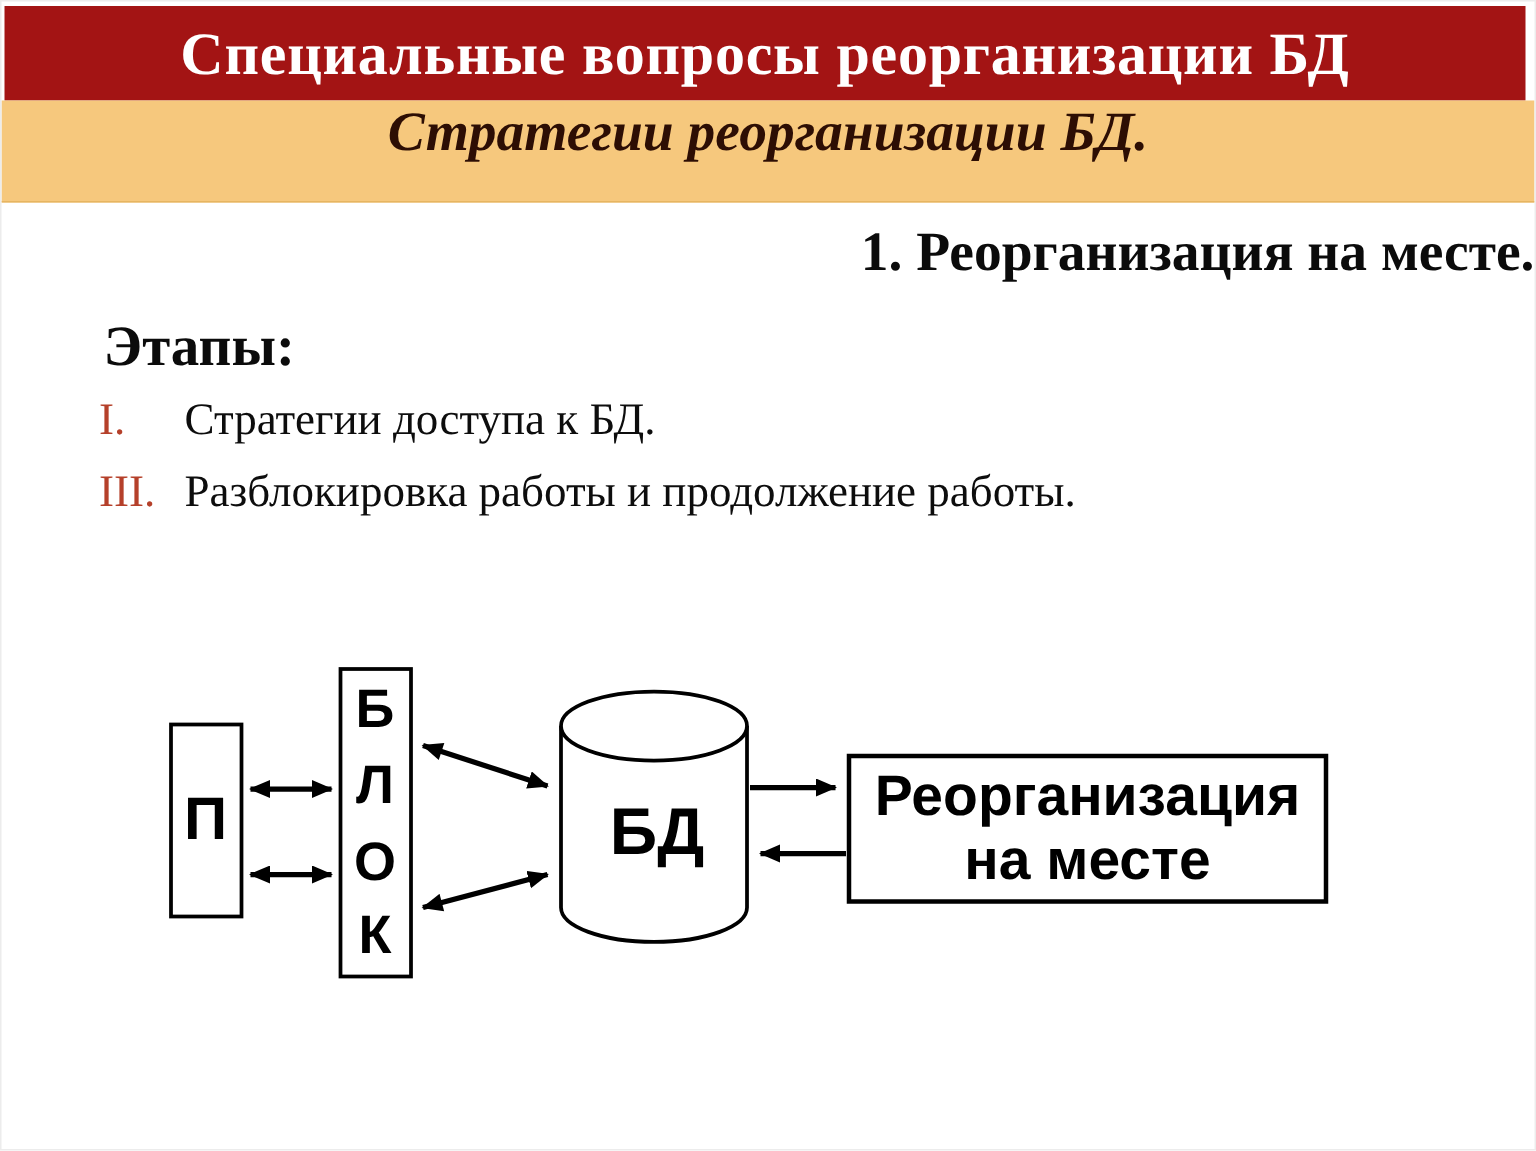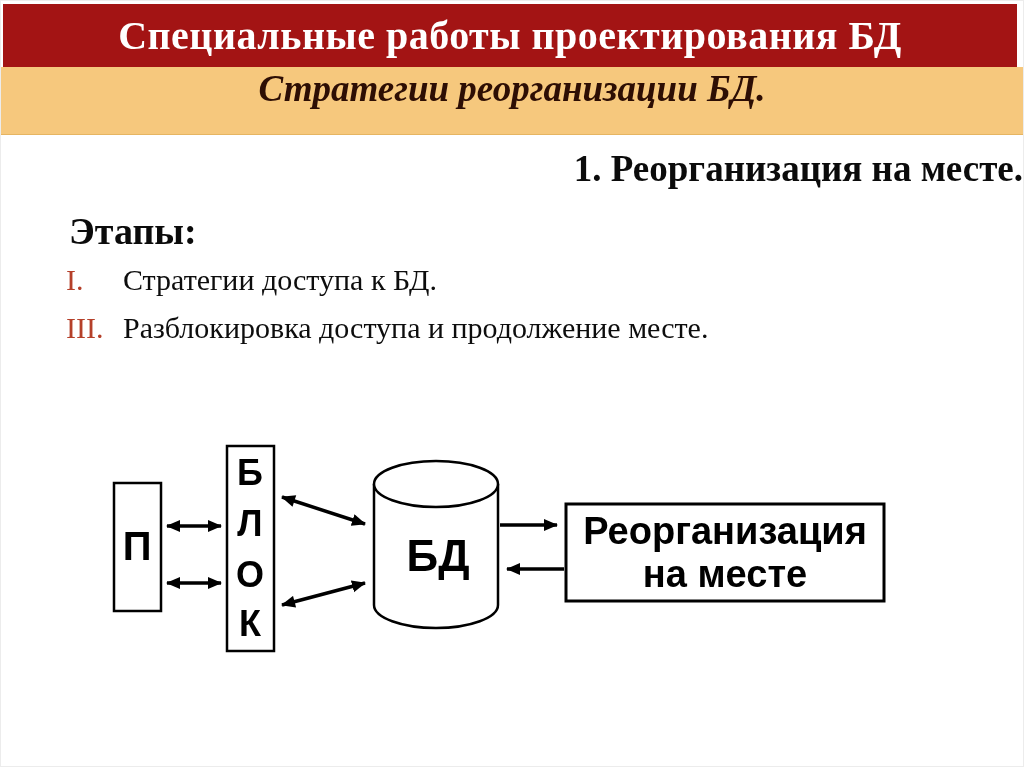--- a/index.html
+++ b/index.html
@@ -56,39 +56,39 @@
   }
   .diagram text {
     font-family: "Liberation Sans", sans-serif;
     font-weight: bold; fill: #000000;
   }
 </style>
 </head>
 <body>
 
 <div class="header-bar">
-  <span class="header-title">Специальные работы проектирования БД</span>
+  <span class="header-title">Специальные вопросы реорганизации БД</span>
 </div>
 
 <div class="sub-band">
   <span class="sub-title">Стратегии реорганизации БД.</span>
 </div>
 
 <div class="section-title">1. Реорганизация на месте.</div>
 
 <div class="stages-label">Этапы:</div>
 
 <div class="stage-list">
   <div class="stage-row">
     <span class="stage-num">I.</span>
     <span class="stage-text">Стратегии доступа к БД.</span>
   </div>
   <div class="stage-row">
     <span class="stage-num">III.</span>
-    <span class="stage-text">Разблокировка доступа и продолжение месте.</span>
+    <span class="stage-text">Разблокировка работы и продолжение работы.</span>
   </div>
 </div>
 
 <svg class="diagram" width="1024" height="245" viewBox="0 0 1024 245" xmlns="http://www.w3.org/2000/svg">
   <defs>
     <marker id="ah-end" markerUnits="userSpaceOnUse" markerWidth="15" markerHeight="13" refX="13" refY="6" orient="auto">
       <path d="M0,0 L14,6 L0,12 Z" fill="#000"></path>
     </marker>
     <marker id="ah-start" markerUnits="userSpaceOnUse" markerWidth="15" markerHeight="13" refX="1" refY="6" orient="auto">
       <path d="M14,0 L0,6 L14,12 Z" fill="#000"></path>

